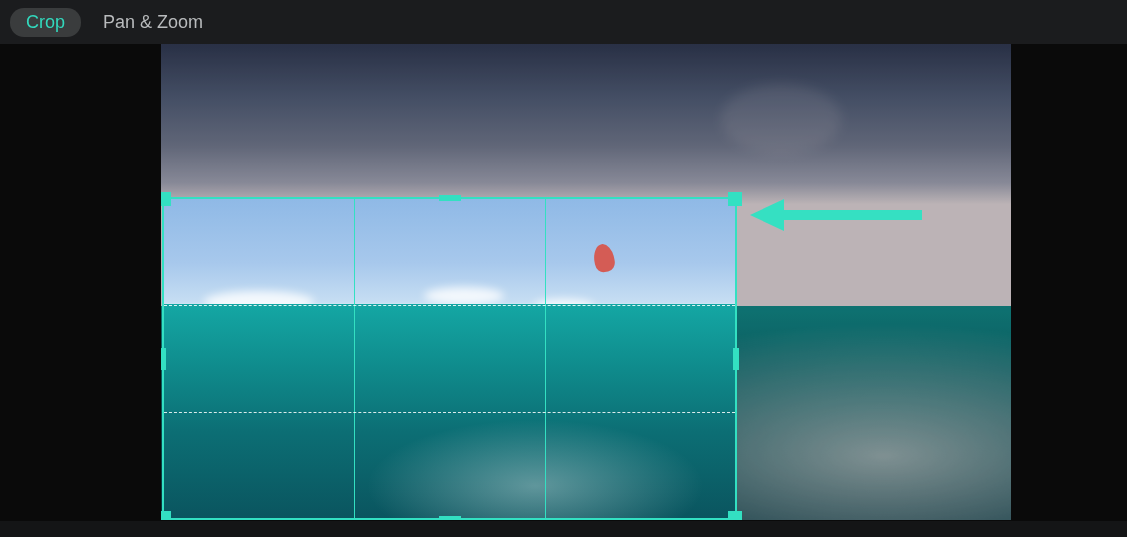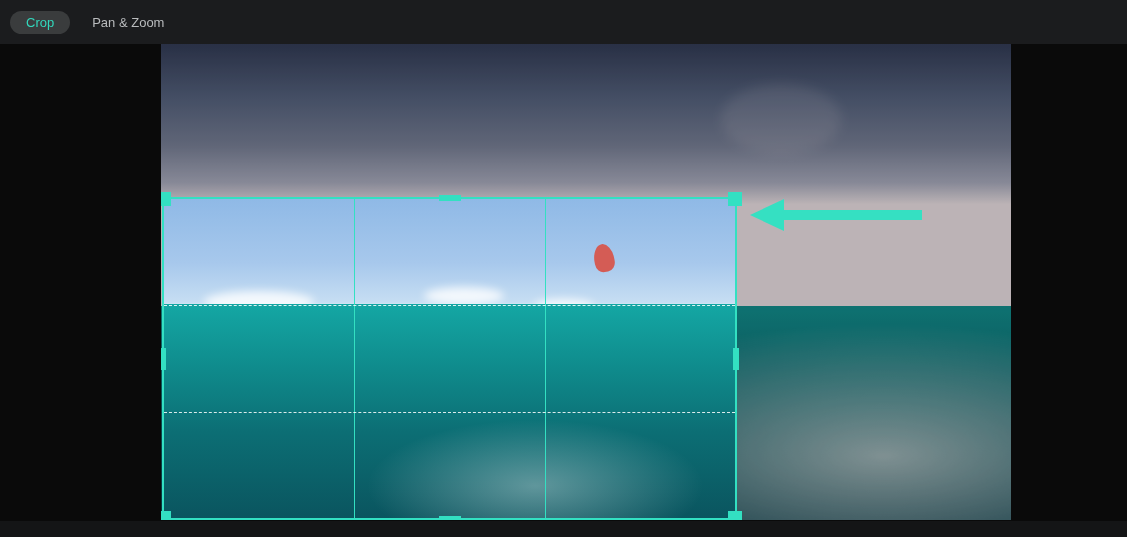--- a/index.html
+++ b/index.html
@@ -15,21 +15,21 @@
     height: 44px;
     background: #1b1c1e;
     display: flex;
     align-items: center;
     padding-left: 10px;
     gap: 6px;
   }
   .tab-pill {
     border-radius: 14px;
     padding: 4px 16px;
-    font-size: 13px;
+    font-size: 18px;
     cursor: pointer;
     color: #b9bbbd;
   }
   .tab-pill.active {
     background: #3a3c3d;
     color: #32d9bd;
   }
   .canvas-area {
     position: absolute;
     top: 44px;

